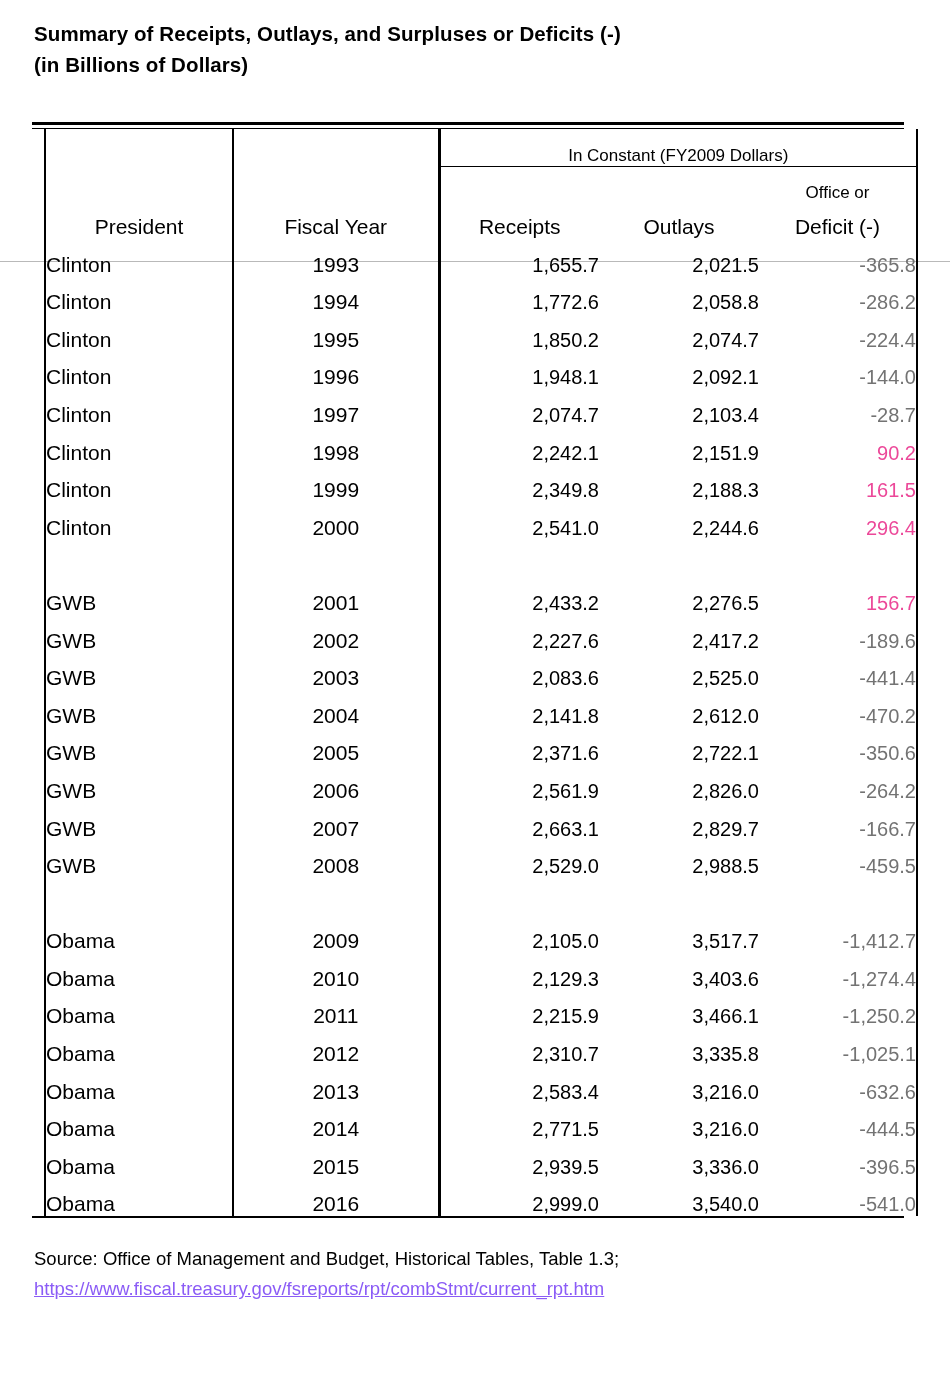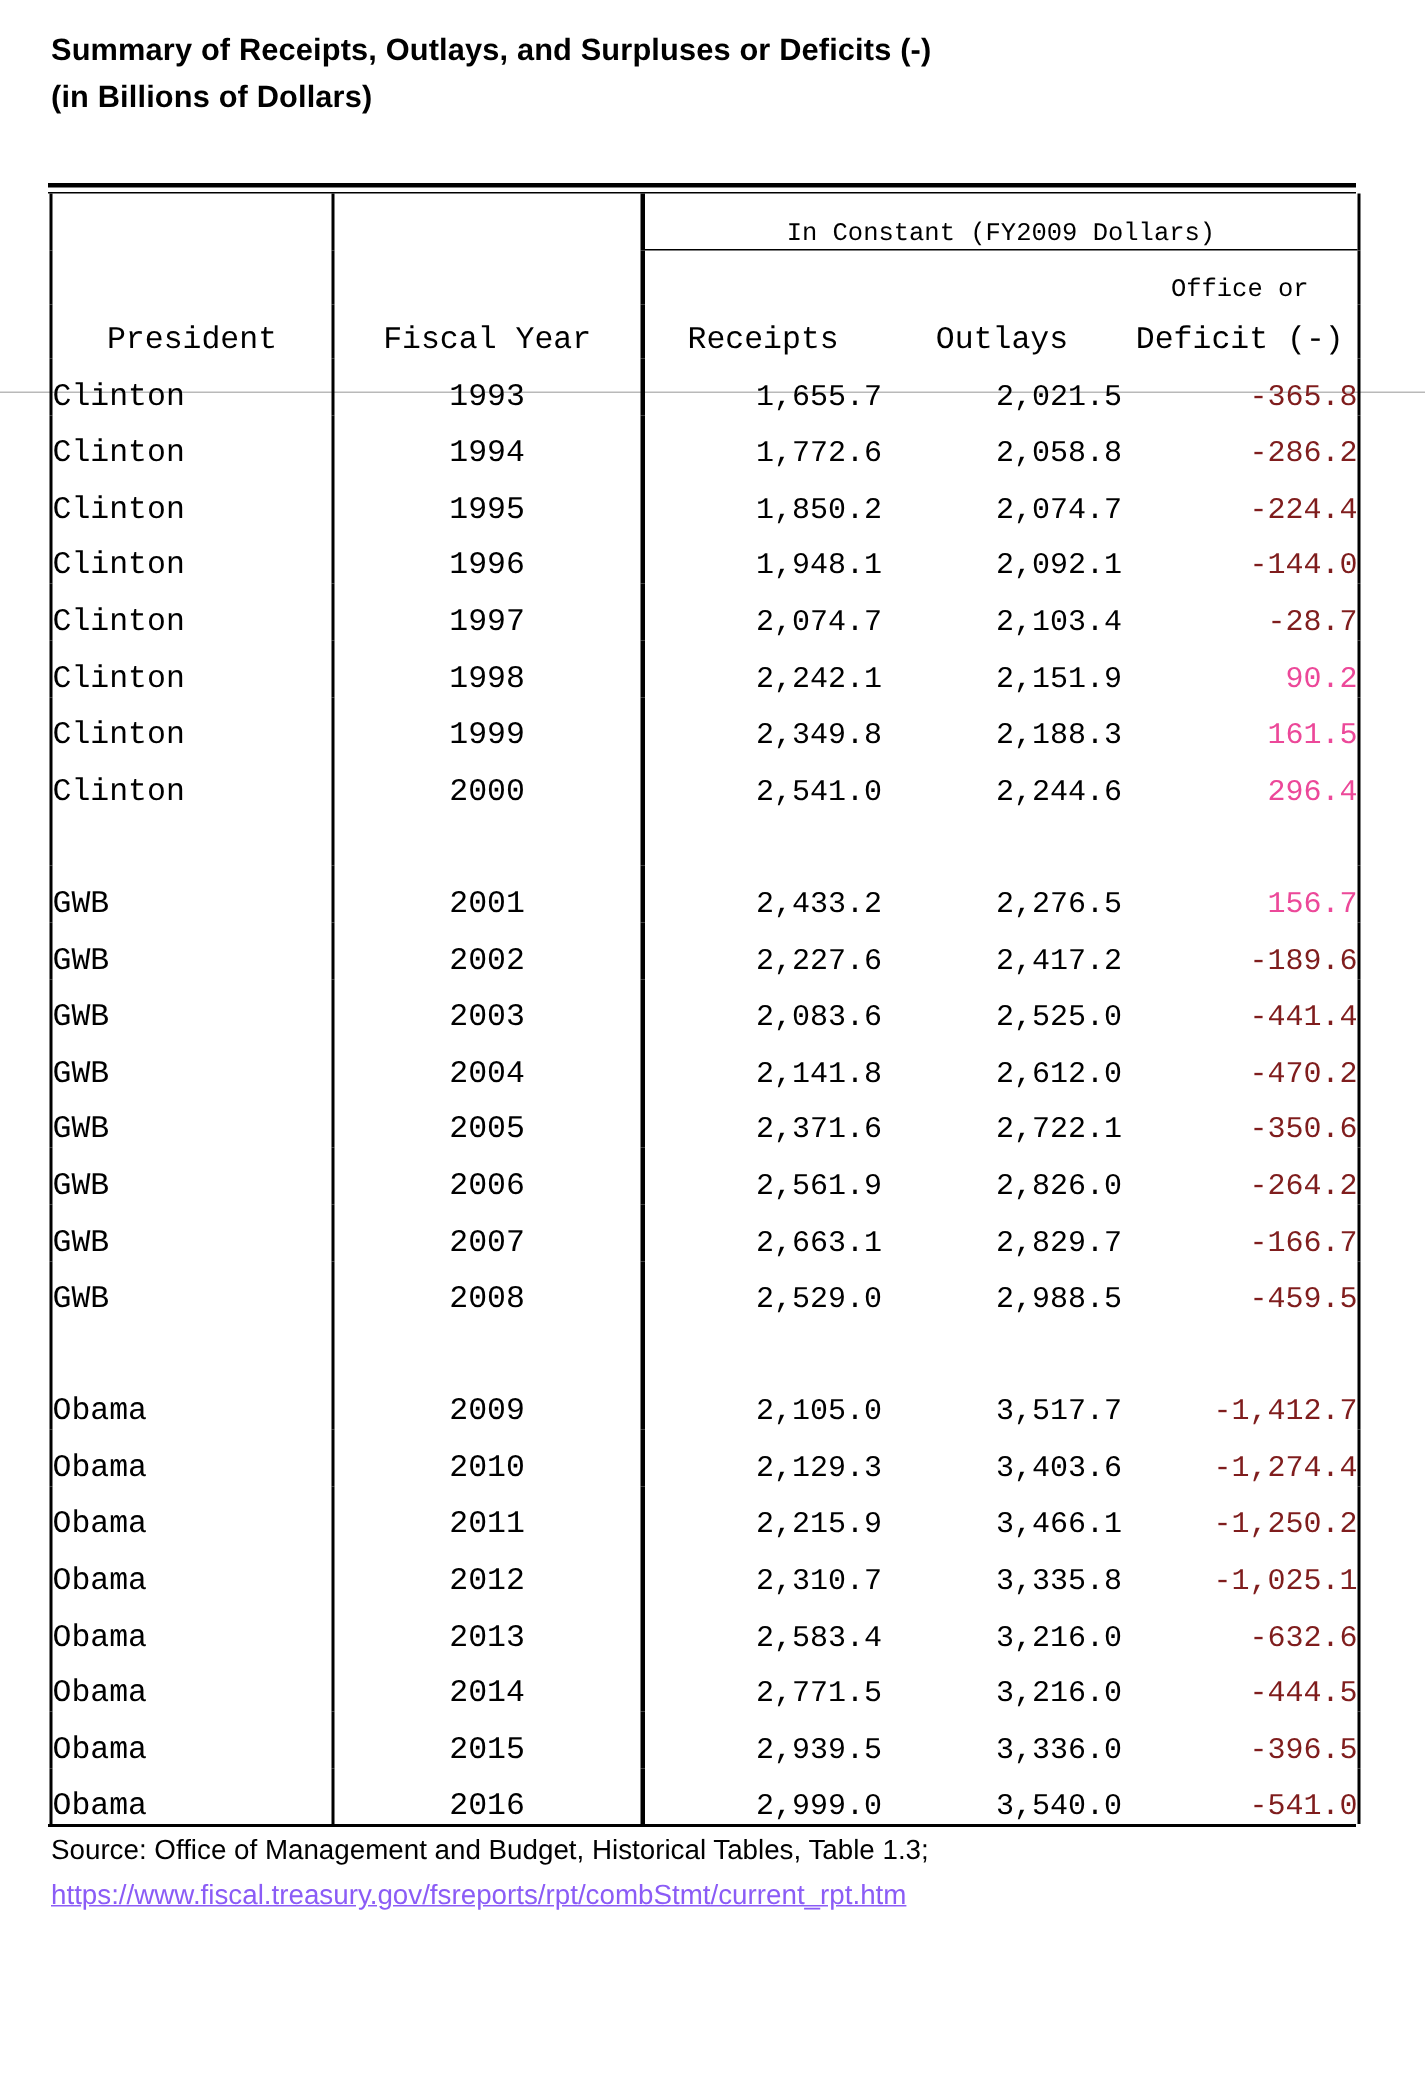--- a/index.html
+++ b/index.html
@@ -31,23 +31,22 @@
   }
   .title-line { white-space: nowrap; }
 
   
   .table-wrap {
     margin-top: 42px;
   }
   table.data {
     border-collapse: collapse;
     width: 872px;
-    margin-left: 3px;
+    margin-left: 14px;
     table-layout: fixed;
-    font-family: Liberation Mono, monospace;
   }
   table.data col.c-pres  { width: 188px; }
   table.data col.c-year  { width: 206px; }
   table.data col.c-rec   { width: 160px; }
   table.data col.c-out   { width: 160px; }
   table.data col.c-sur   { width: 158px; }
 
   table.data td, table.data th {
     padding: 0;
     font-weight: normal;
@@ -114,33 +113,34 @@
     font-size: 20px;
   }
   td.sur {
     text-align: right;
     padding-right: 10px;
     font-weight: bold;
     font-size: 20px;
   }
   tr.spacer td { height: 37.6px; }
 
-  .neg { color: #7f1d1d; }
+  .neg { color: #737373; }
   .pos { color: #ec4899; }
 
   
   .tbl-bot-rule {
     width: 872px;
     margin-left: 2px;
     border-top: 2px solid #000;
     height: 0;
   }
 
   
   .source {
+    margin-top: 26px;
     margin-left: 4px;
     font-size: 18.5px;
     line-height: 30px;
   }
   .source a {
     color: #8b5cf6;
     text-decoration: underline;
     font-size: 18.5px;
   }
 

